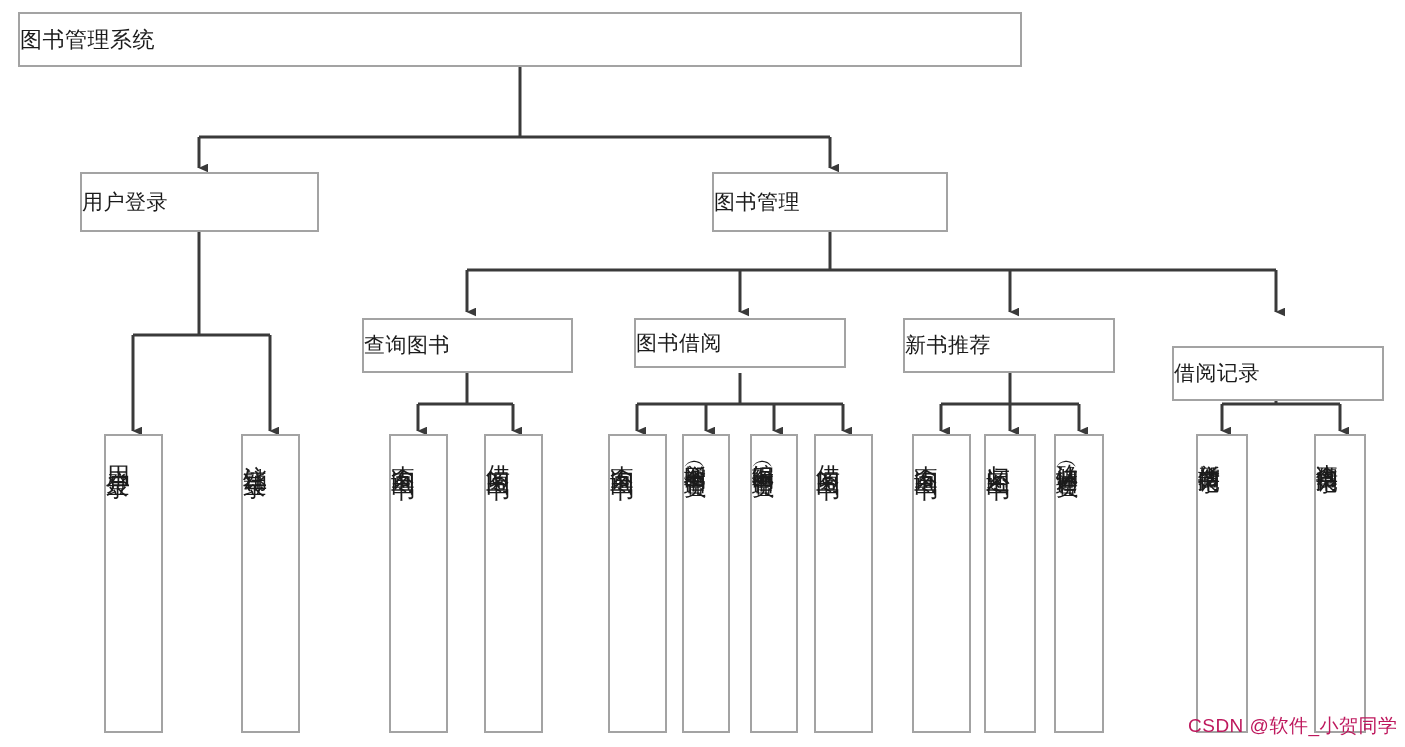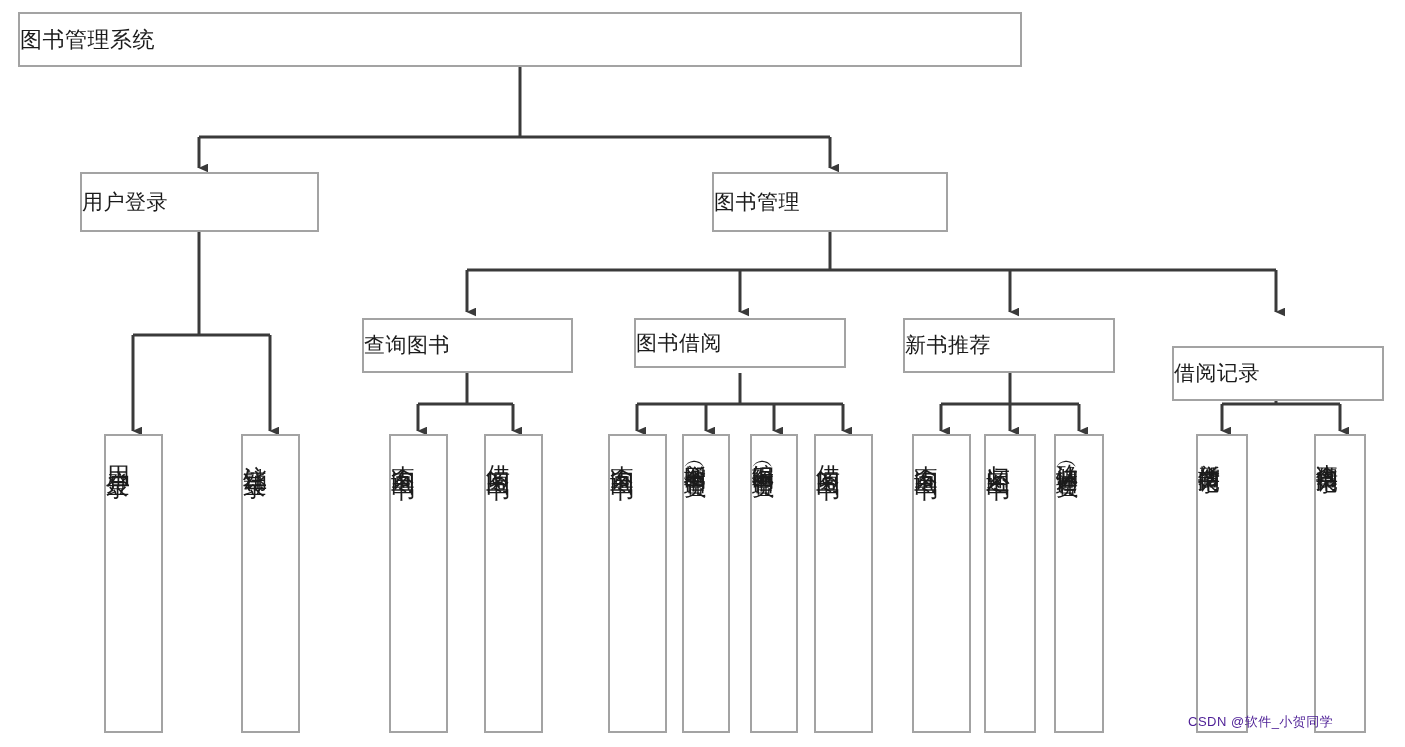--- a/index.html
+++ b/index.html
@@ -62,22 +62,22 @@
     white-space: nowrap;
   }
   .node.vert.small .node-label {
     font-size: 22px;
     letter-spacing: 2px;
   }
   #watermark {
     position: absolute;
     left: 1188px;
     top: 713px;
-    font-size: 13px;
-    color: #4c1d95;
+    font-size: 19px;
+    color: #be185d;
     white-space: nowrap;
     z-index: 5;
     letter-spacing: 0.5px;
   }
 </style>
 </head>
 <body>
 
 <div id="diagram-canvas">
 

